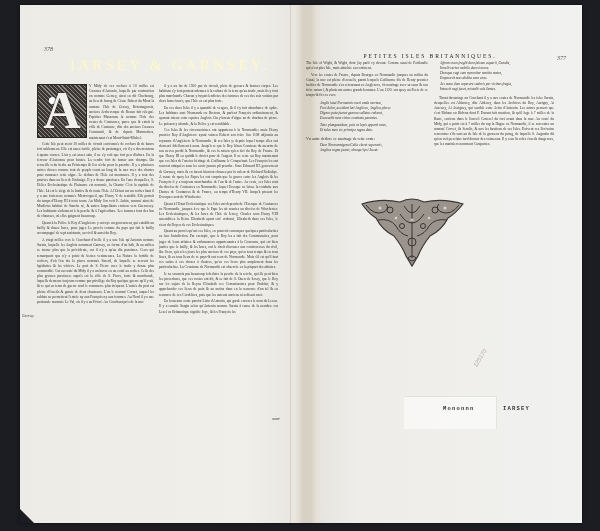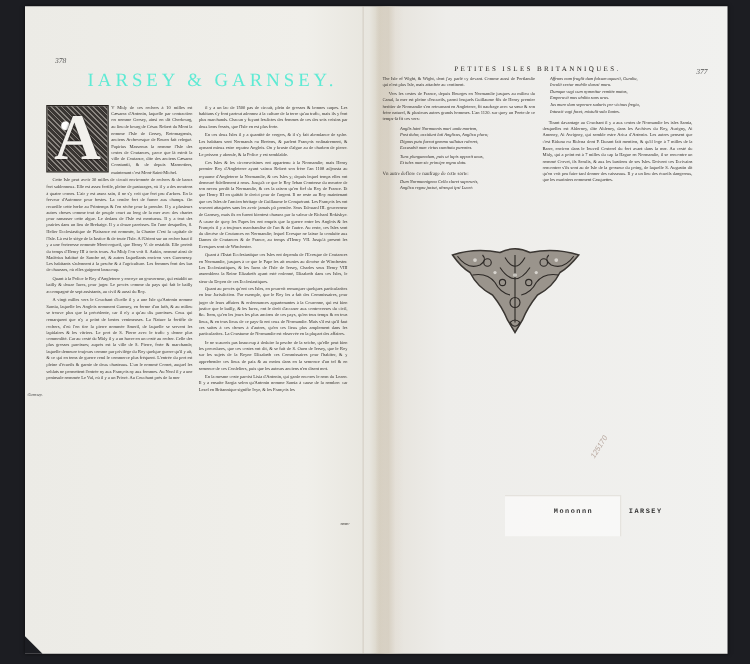--- a/index.html
+++ b/index.html
@@ -23,21 +23,21 @@
       position: absolute; left: 270px; top: 0; width: 1px; height: 100%;
       background: rgba(180,170,155,.35);
     }
     .corner-tear {
       position: absolute; left: 20px; bottom: 8px; width: 0; height: 0;
       border-left: 14px solid #1c1d22; border-top: 14px solid transparent;
     }
     .page-num { position: absolute; font-size: 6px; color: #555; font-style: italic; }
     .title {
       position: absolute; left: 40px; top: 57px; width: 260px;
-      font-size: 15px; letter-spacing: 3.2px; color: #5eead4; text-align: center;
+      font-size: 15px; letter-spacing: 3.2px; color: #fef9c3; text-align: center;
       font-weight: normal;
     }
     .dropcap {
       position: absolute; left: 37px; top: 84px; width: 48px; height: 52px;
       background:
         radial-gradient(circle at 30% 30%, #fff 0 3px, transparent 4px),
         radial-gradient(circle at 70% 65%, #fff 0 3px, transparent 4px),
         repeating-linear-gradient(45deg, #3a3633 0 2px, #8a8580 2px 3px);
       border: 1px solid #2a2622;
     }

